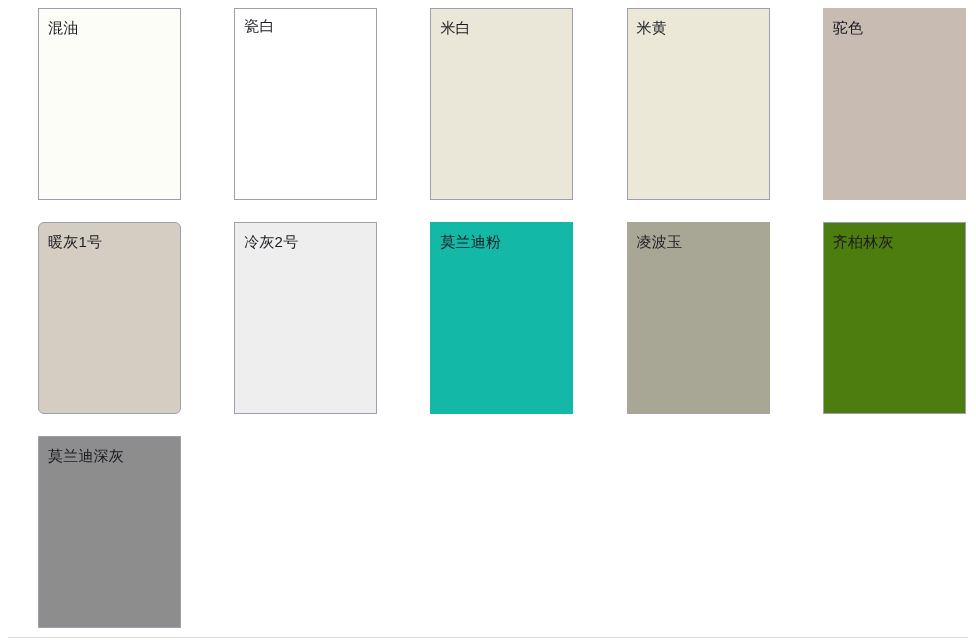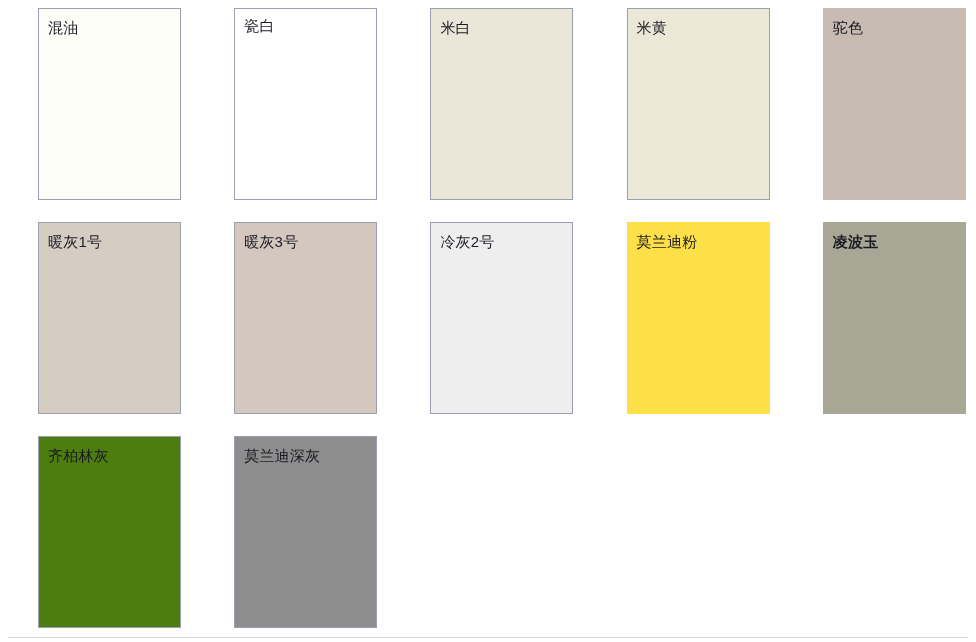--- a/index.html
+++ b/index.html
@@ -80,33 +80,30 @@
     </div>
     <div class="swatch" style="background: rgb(234, 231, 216);">
       <span class="swatch-label">米白</span>
     </div>
     <div class="swatch" style="background: rgb(236, 232, 215);">
       <span class="swatch-label">米黄</span>
     </div>
     <div class="swatch no-border" style="background: rgb(200, 187, 178);">
       <span class="swatch-label">驼色</span>
     </div>
-    <div class="swatch" style="background: rgb(214, 205, 194);">
+    <div class="swatch" style="background: rgb(214, 205, 194); border-radius: 6px;">
       <span class="swatch-label">暖灰1号</span>
-    </div>
-    <div class="swatch" style="background: rgb(211, 199, 190);">
-      <span class="swatch-label">暖灰3号</span>
     </div>
     <div class="swatch" style="background: rgb(238, 238, 238);">
       <span class="swatch-label">冷灰2号</span>
     </div>
-    <div class="swatch no-border" style="background: #fde047;">
+    <div class="swatch no-border" style="background: #14b8a6;">
       <span class="swatch-label">莫兰迪粉</span>
     </div>
-    <div class="swatch no-border" style="background: rgb(168, 167, 149); font-weight: bold;">
+    <div class="swatch no-border" style="background: rgb(168, 167, 149);">
       <span class="swatch-label">凌波玉</span>
     </div>
     <div class="swatch" style="background: #4d7c0f;">
       <span class="swatch-label">齐柏林灰</span>
     </div>
     <div class="swatch" style="background: rgb(141, 141, 141); text-align: center;">
       <span class="swatch-label">莫兰迪深灰</span>
     </div>
     <div class="swatch-empty"></div>
     <div class="swatch-empty"></div>

